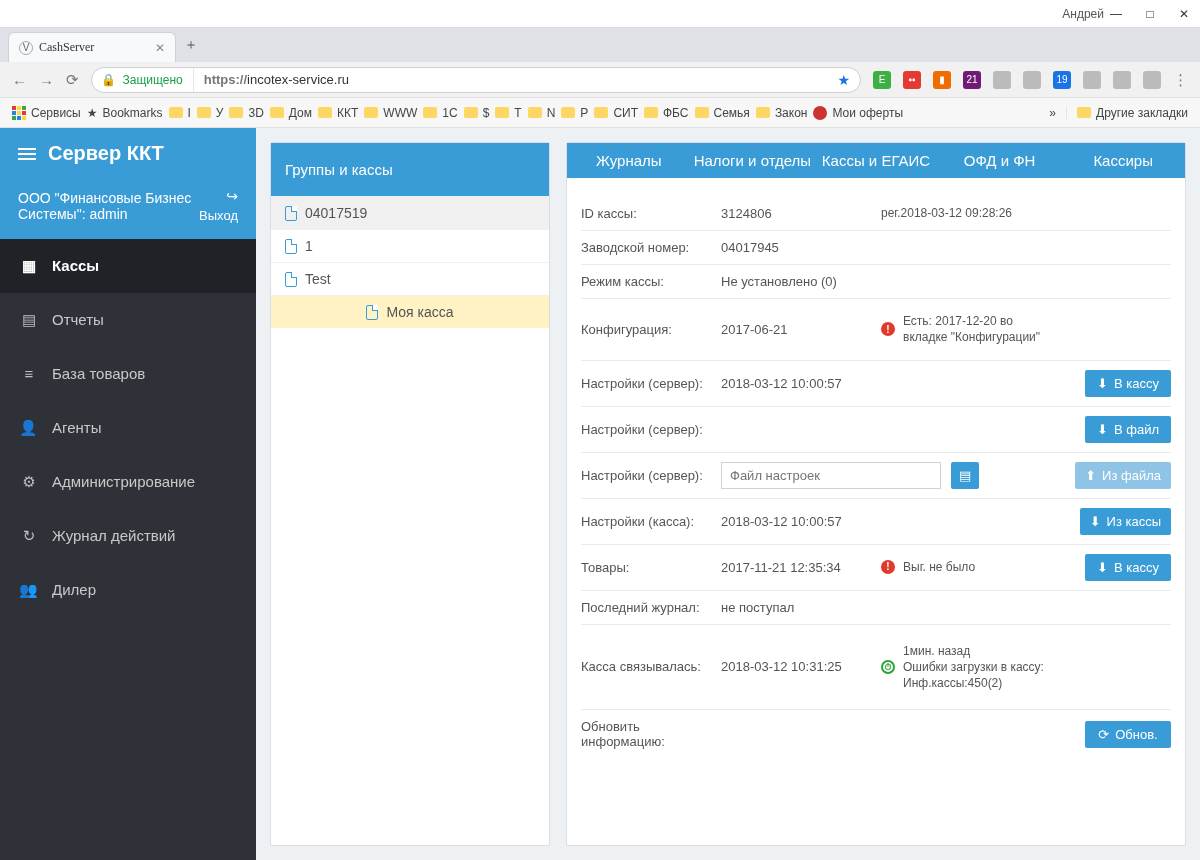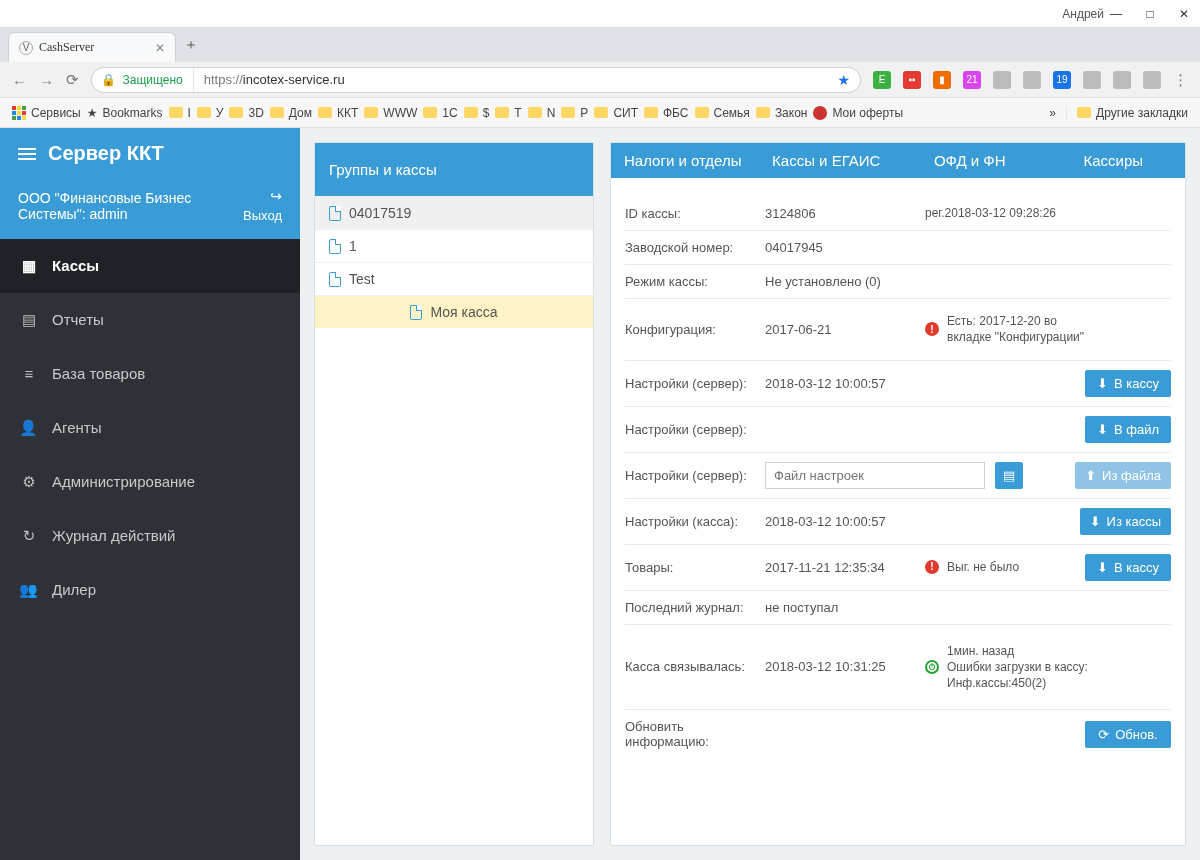--- a/index.html
+++ b/index.html
@@ -18,36 +18,36 @@
   .browser-tab .ttitle { flex: 1; white-space: nowrap; overflow: hidden; text-overflow: ellipsis; font-family: Liberation Serif, serif; }
   .browser-tab .x { color: #888; font-size: 12px; }
   .new-tab { color: #555; margin-left: 8px; padding-bottom: 8px; font-size: 14px; }
 
   
   .addrbar { height: 36px; display: flex; align-items: center; gap: 12px; padding: 0 12px; border-bottom: 1px solid #e0e0e0; background: #f1f1f1; }
   .nav-icon { color: #777; font-size: 15px; cursor: default; }
   .addr { flex: 1; display: flex; align-items: center; gap: 6px; background: #fff; border: 1px solid #d0d0d0; border-radius: 14px; height: 26px; padding: 0 10px; }
   .addr .lock { color: #1a9e4a; font-size: 12px; }
   .addr .secure { color: #1a9e4a; font-size: 12px; }
-  .addr .url .muted { color: #777; }
+  .addr .url .muted { color: #777; font-weight: bold; }
   .addr .star { color: #1a73e8; margin-left: auto; font-size: 14px; }
   .ext-icons { display: flex; align-items: center; gap: 12px; }
   .ext { width: 18px; height: 18px; display: flex; align-items: center; justify-content: center; font-size: 10px; color: #fff; border-radius: 3px; }
-  .ext.green { background: #3cb043; } .ext.red { background: #e53935; } .ext.orange { background: #ef6c00; } .ext.dark { background: #d946ef; } .ext.blue { background: #1a73e8; } .ext.gray { background: #bbb; color: #555; }
+  .ext.green { background: #3cb043; } .ext.red { background: #e53935; } .ext.orange { background: #ef6c00; } .ext.dark { background: #701a75; } .ext.blue { background: #1a73e8; } .ext.gray { background: #bbb; color: #555; }
 
   
   .bmbar { height: 30px; display: flex; align-items: center; gap: 6px; padding: 0 12px; border-bottom: 1px solid #e0e0e0; background: #f7f7f7; font-size: 12px; color: #444; overflow: hidden; white-space: nowrap; }
   .bm { display: flex; align-items: center; gap: 5px; }
   .bm .folder { width: 14px; height: 11px; background: #fdd663; border-radius: 2px; display: inline-block; }
   .bm .star { color: #444; }
   .bm-more { margin-left: auto; color: #444; display: flex; align-items: center; gap: 6px; }
 
   
   .app { display: flex; height: 732px; background: #edf1f4; }
-  .sidebar { width: 300px; background: #2e3137; color: #e9e9e9; display: flex; flex-direction: column; }
+  .sidebar { width: 256px; background: #2e3137; color: #e9e9e9; display: flex; flex-direction: column; }
   .sb-header { background: #3a9cd6; color: #fff; padding: 14px 18px; font-size: 20px; font-weight: 600; display: flex; align-items: center; gap: 12px; }
   .hamburger { display: inline-flex; flex-direction: column; gap: 3px; }
   .hamburger span { width: 18px; height: 2px; background: #fff; }
   .sb-user { background: #3a9cd6; color: #fff; padding: 8px 18px 14px 18px; font-size: 14px; display: flex; align-items: center; }
   .sb-logout { margin-left: auto; text-align: right; font-size: 13px; line-height: 1.4; }
   .nav { display: flex; flex-direction: column; }
   .nav-item { display: flex; align-items: center; gap: 14px; padding: 18px 20px; font-size: 15px; color: #c9c9c9; cursor: default; }
   .nav-item.active { background: #1f2226; color: #fff; font-weight: 600; }
   .nav-icon-svg { width: 18px; height: 18px; display: inline-flex; align-items: center; justify-content: center; font-size: 15px; color: #bebebe; }
   .nav-item.active .nav-icon-svg { color: #fff; }
@@ -300,20 +300,21 @@
         <div class="list-item selected">
           <span class="file-ico"></span>
           <span>Моя касса</span>
         </div>
       </div>
     </div>
 
     <div class="panel right">
       <div class="tabs">
         <div class="tabs-row">
+          <div class="tab">Журналы</div>
           <div class="tab">Налоги и отделы</div>
           <div class="tab">Кассы и ЕГАИС</div>
           <div class="tab">ОФД и ФН</div>
           <div class="tab">Кассиры</div>
         </div>
       </div>
 
       <div class="details">
         <div class="row">
           <span class="label">ID кассы:</span>

